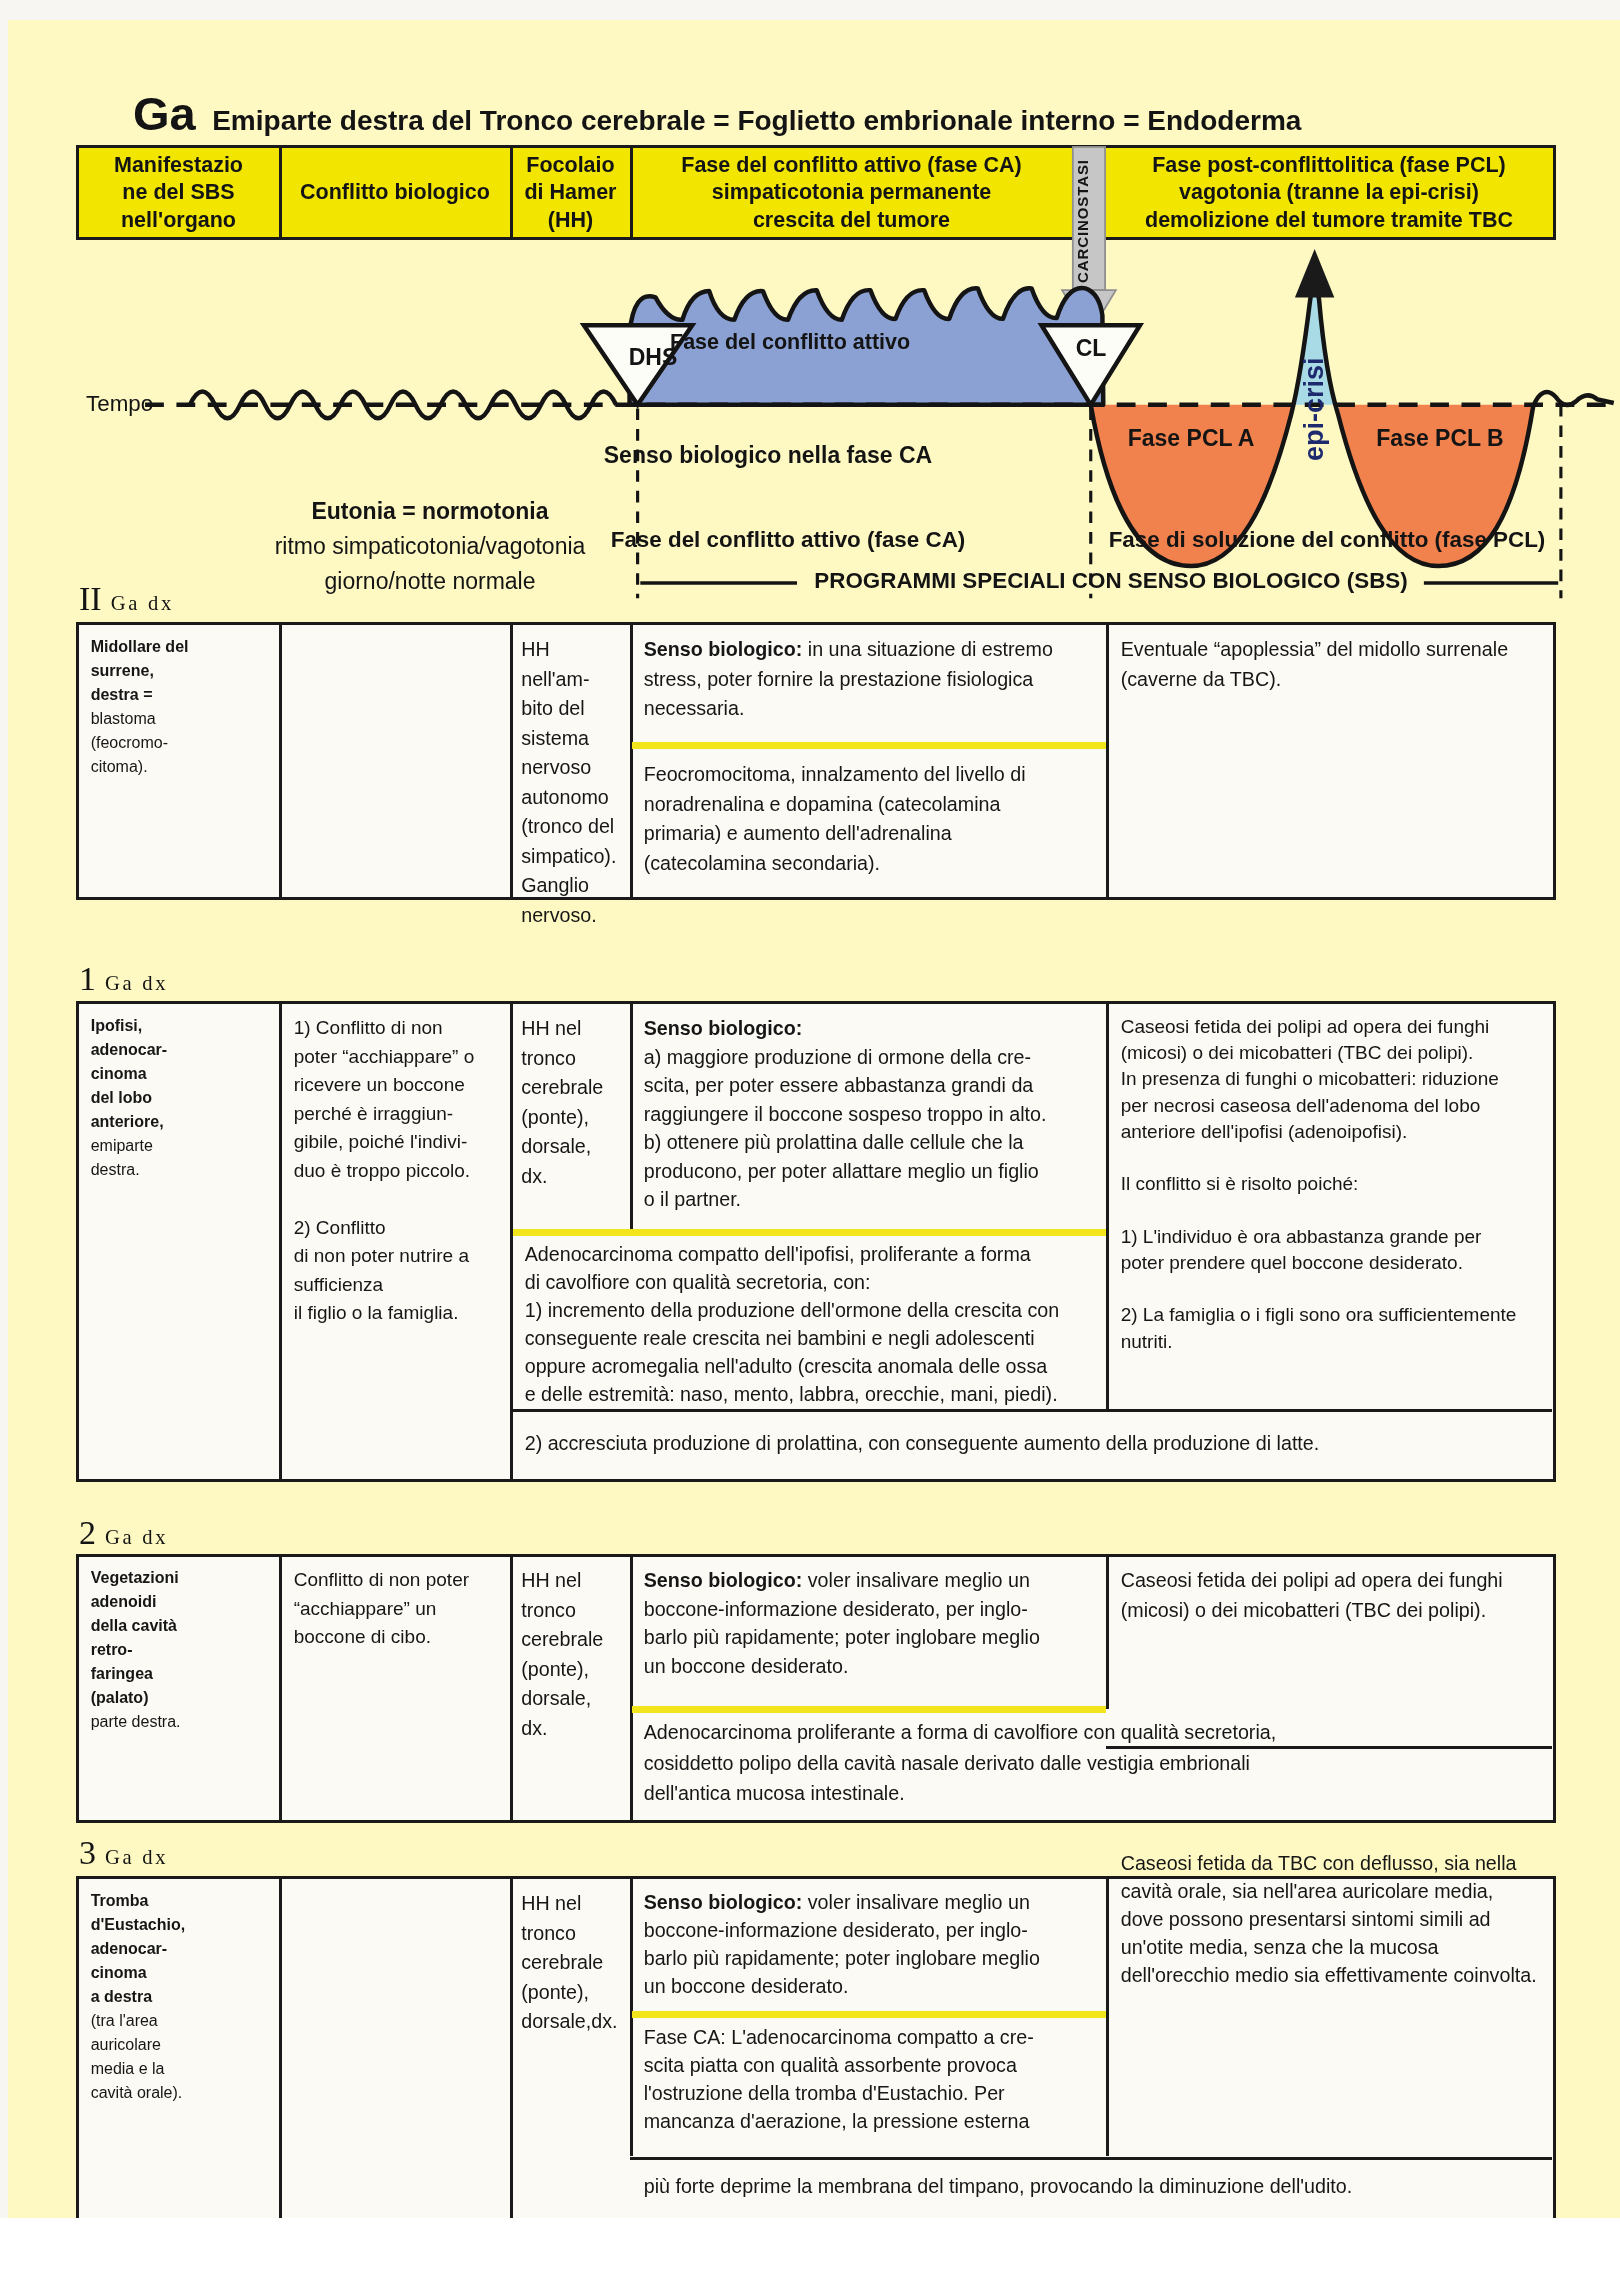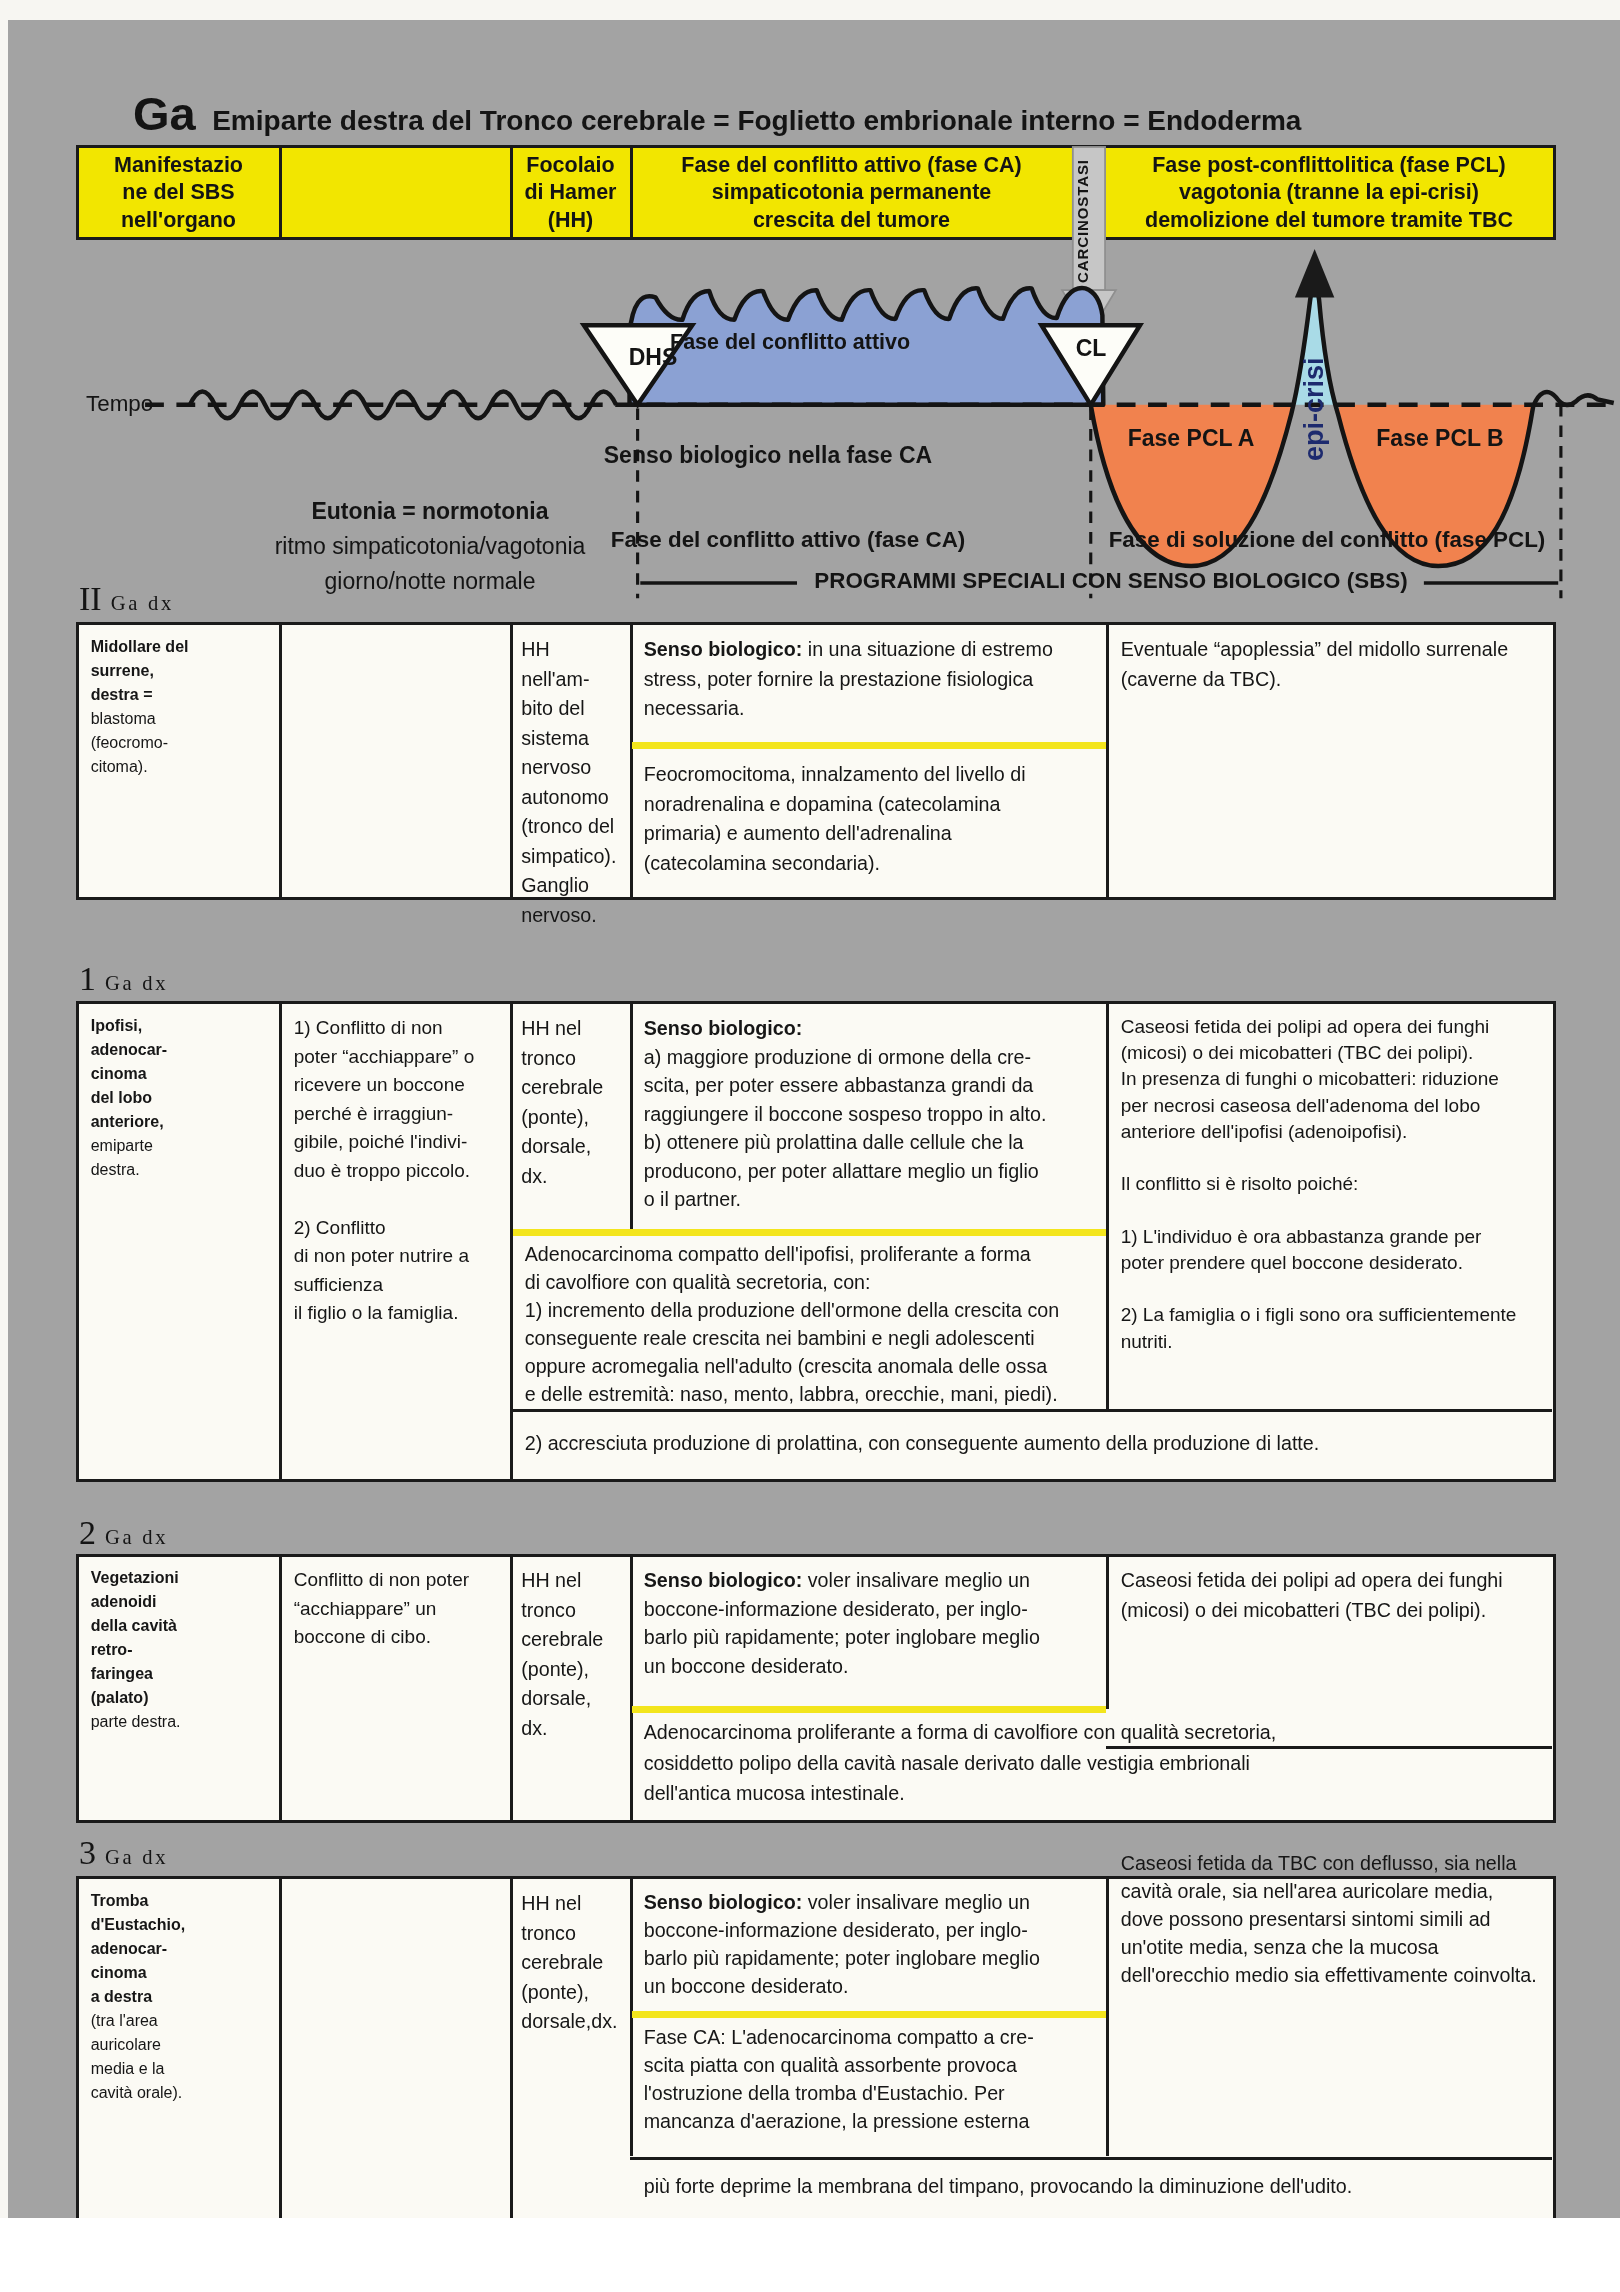--- a/index.html
+++ b/index.html
@@ -1,16 +1,16 @@
 <!DOCTYPE html>
 <html style="font-size:14.3px"><head>
 <meta charset="utf-8">
 <style>
   html,body{margin:0;padding:0;background:#ffffff;}
-  #page{position:relative;width:1620px;height:2218px;background:#a3a3a3;overflow:hidden;
+  #page{position:relative;width:1620px;height:2218px;background:#fef9c3;overflow:hidden;
         font-family:"Liberation Sans",sans-serif;color:#141414;}
   .edge{position:absolute;background:#f7f6f2;}
   .box{position:absolute;background:#fbfaf4;border:3.6px solid #1a1a1a;box-sizing:border-box;}
   .hdrbox{position:absolute;background:#f2e600;border:3.6px solid #1a1a1a;box-sizing:border-box;}
   .vline{position:absolute;background:#1a1a1a;width:2.7px;}
   .hline{position:absolute;background:#1a1a1a;height:2.7px;}
   .ydiv{position:absolute;background:#f3e51c;height:7.2px;}
   .cell{position:absolute;font-size:19.7px;line-height:1.5;white-space:pre-line;
         padding:9px 10.7px;box-sizing:border-box;color:#161616;}
   .organ{font-size:16px;}
@@ -39,20 +39,21 @@
     <span class="b" style="font-size:28px;margin-left:12.5px;">Emiparte destra del Tronco cerebrale = Foglietto embrionale interno = Endoderma</span>
   </div>
 
   <div class="hdrbox" style="left:76px;top:145px;width:1480px;height:95px;"></div>
   <div class="vline" style="left:279px;top:145px;height:95px;"></div>
   <div class="vline" style="left:510px;top:145px;height:95px;"></div>
   <div class="vline" style="left:630px;top:145px;height:95px;"></div>
   <div class="hcell" style="left:80px;top:149px;width:197px;height:88px;">Manifestazio
 ne del SBS
 nell'organo</div>
+  <div class="hcell" style="left:283px;top:149px;width:224px;height:88px;">Conflitto biologico</div>
   <div class="hcell" style="left:514px;top:149px;width:113px;height:88px;">Focolaio
 di Hamer
 (HH)</div>
   <div class="hcell" style="left:633px;top:149px;width:437px;height:88px;">Fase del conflitto attivo (fase CA)
 simpaticotonia permanente
 crescita del tumore</div>
   <div class="hcell" style="left:1106px;top:149px;width:446px;height:88px;">Fase post-conflittolitica (fase PCL)
 vagotonia (tranne la epi-crisi)
 demolizione del tumore tramite TBC</div>
 

